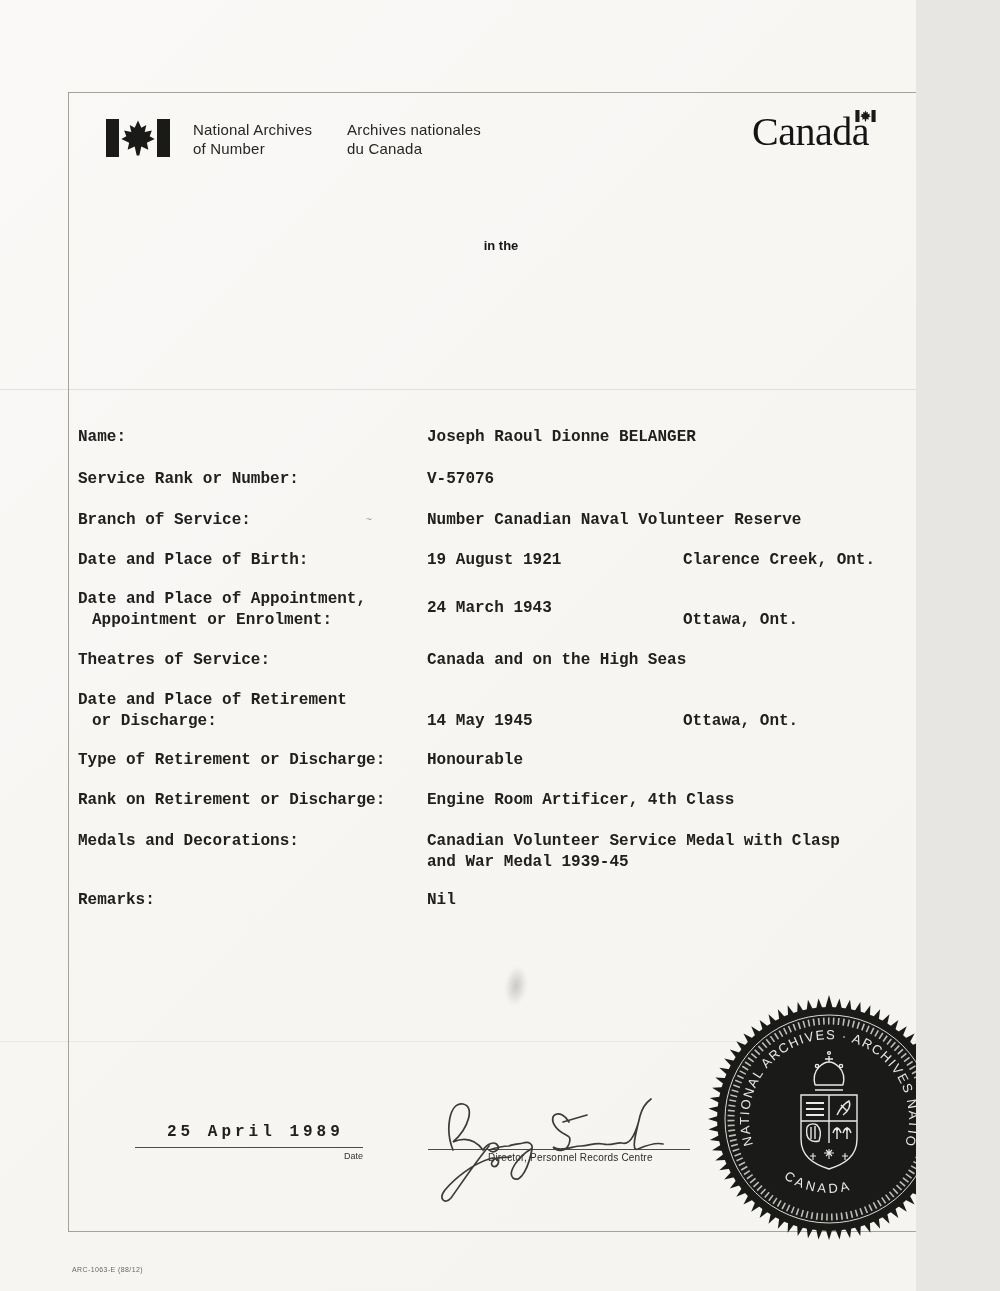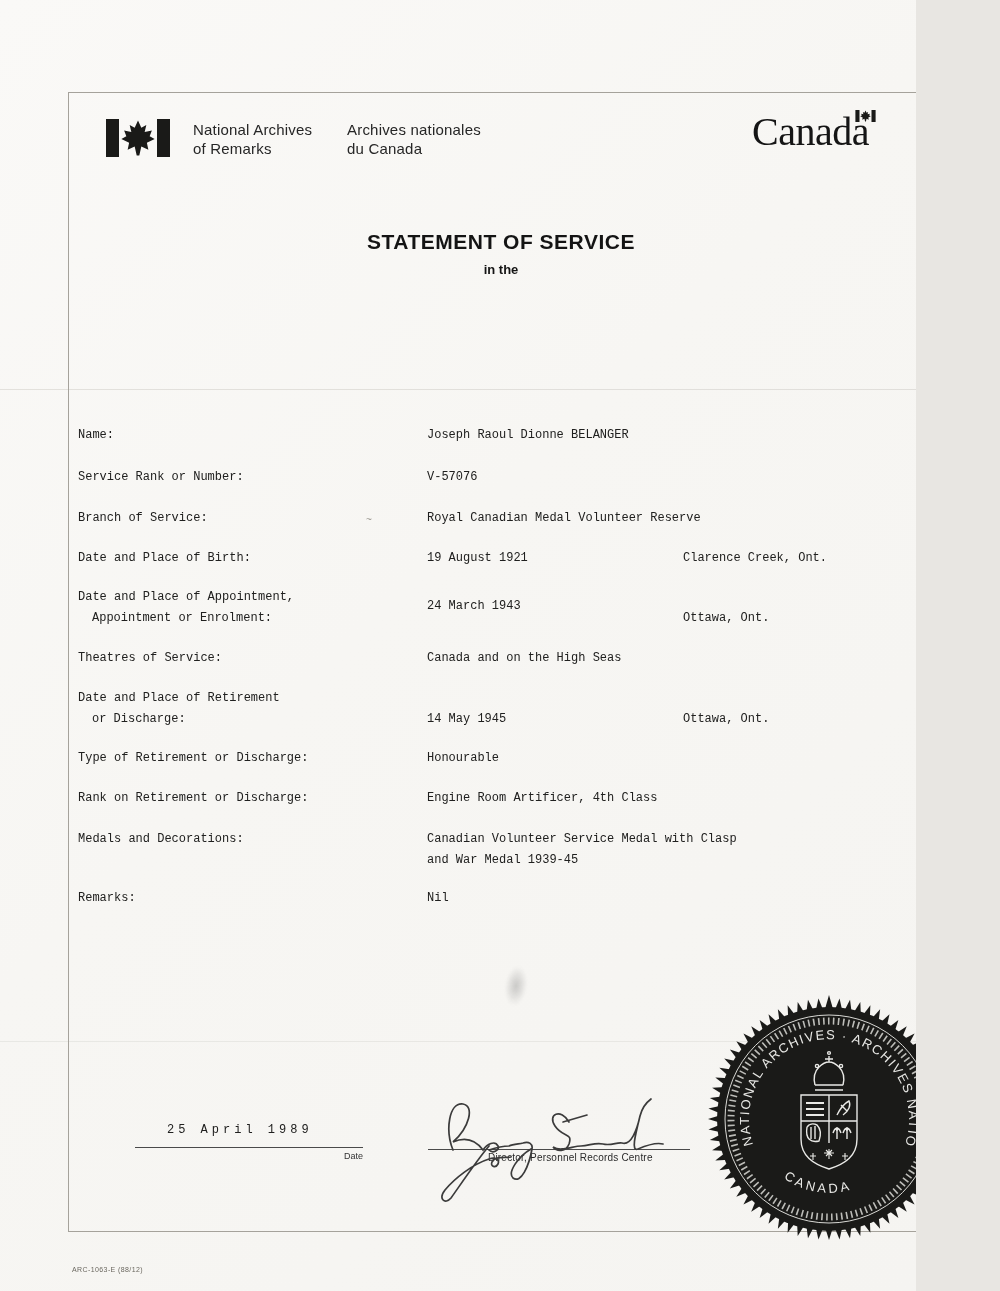--- a/index.html
+++ b/index.html
@@ -23,21 +23,21 @@
     font-size:40px;letter-spacing:-.5px;color:#151515;
   }
   .wordmark .miniflag{position:absolute;right:-7px;top:2px;}
   
   .title-wrap{position:absolute;left:68px;top:230px;width:866px;text-align:center;}
   .title-1{font-size:21px;font-weight:bold;letter-spacing:.5px;color:#141414;}
   .title-2{font-size:13px;font-weight:bold;margin-top:8px;color:#141414;}
   .title-3{font-size:21px;font-weight:bold;letter-spacing:.5px;margin-top:9px;color:#141414;}
   
   .fld{position:absolute;left:0;top:0;width:100%;height:0;}
-  .tw{font-family:"Liberation Mono","DejaVu Sans Mono",monospace;font-weight:normal;font-size:12px;color:#20201f;white-space:pre;}
+  .tw{font-family:"Liberation Mono","DejaVu Sans Mono",monospace;font-weight:bold;font-size:16px;color:#20201f;white-space:pre;}
   .lbl{position:absolute;left:78px;}
   .lbl2{position:absolute;left:92px;top:21px;}
   .val{position:absolute;left:427px;text-align:right;}
   .val2{position:absolute;left:427px;top:21px;}
   .place{position:absolute;left:683px;}
   
   .date-value{position:absolute;left:167px;top:1123px;letter-spacing:4px;}
   .date-line{position:absolute;left:135px;top:1147px;width:228px;border-top:1.5px solid #4a4a4a;}
   .date-label{position:absolute;left:135px;top:1151px;width:228px;text-align:right;font-size:9px;color:#333;}
   .sig-line{position:absolute;left:428px;top:1149px;width:262px;border-top:1.5px solid #4a4a4a;}
@@ -72,52 +72,51 @@
   <div class="border-box"></div>
 
   <svg class="flag-svg" width="64" height="38" viewBox="0 0 64 38">
     <rect x="0" y="0" width="13" height="38" fill="#1a1a18"></rect>
     <rect x="51" y="0" width="13" height="38" fill="#1a1a18"></rect>
     <use href="#leaf" transform="translate(32,19) scale(1.85)"></use>
   </svg>
 
   <div class="dept dept-en">
     <div>National Archives</div>
-    <div>of Remarks</div>
+    <div>of Number</div>
   </div>
   <div class="dept dept-fr">
     <div>Archives nationales</div>
     <div>du Canada</div>
   </div>
 
   <div class="wordmark">
     <span>Canada</span>
     <svg class="miniflag" width="21" height="12" viewBox="0 0 64 38">
       <rect x="0" y="0" width="13" height="38" fill="#1a1a18"></rect>
       <rect x="51" y="0" width="13" height="38" fill="#1a1a18"></rect>
       <use href="#leaf" transform="translate(32,19) scale(1.85)"></use>
     </svg>
   </div>
 
   <div class="title-wrap">
-    <div class="title-1">STATEMENT OF SERVICE</div>
     <div class="title-2">in the</div>
   </div>
 
   <div class="fld" style="top:428px">
     <span class="tw lbl">Name:</span>
     <span class="tw val">Joseph Raoul Dionne BELANGER</span>
   </div>
   <div class="fld" style="top:470px">
     <span class="tw lbl">Service Rank or Number:</span>
     <span class="tw val">V-57076</span>
   </div>
   <div class="fld" style="top:511px">
     <span class="tw lbl">Branch of Service:</span>
-    <span class="tw val">Royal Canadian Medal Volunteer Reserve</span>
+    <span class="tw val">Number Canadian Naval Volunteer Reserve</span>
   </div>
   <div class="fld" style="top:551px">
     <span class="tw lbl">Date and Place of Birth:</span>
     <span class="tw val">19 August 1921</span>
     <span class="tw place">Clarence Creek, Ont.</span>
   </div>
   <div class="fld" style="top:590px">
     <span class="tw lbl">Date and Place of Appointment,</span>
     <span class="tw lbl2">Appointment or Enrolment:</span>
     <span class="tw val" style="top:9px">24 March 1943</span>

